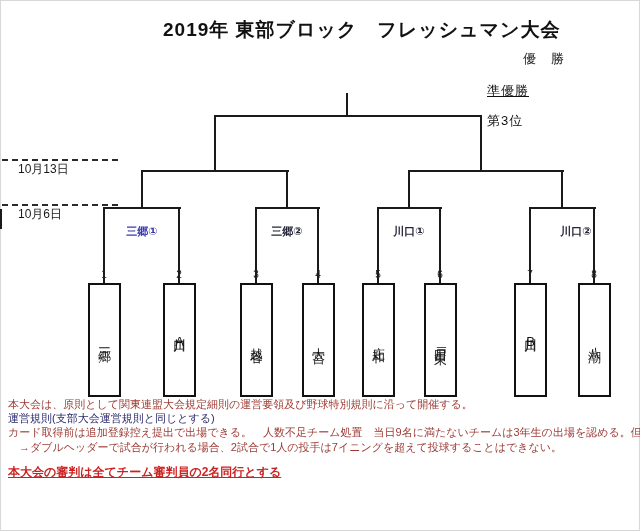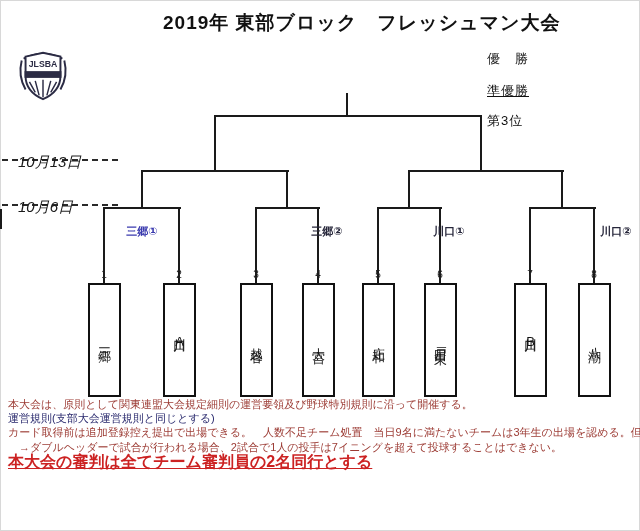--- a/index.html
+++ b/index.html
@@ -3,82 +3,71 @@
 <meta charset="utf-8">
 <style>
   html,body{margin:0;padding:0;background:#e8e8e8;}
   .page{
     position:relative;width:640px;height:531px;background:#ffffff;
     font-family:"Liberation Sans","DejaVu Sans",sans-serif;
     overflow:hidden;color:#1a1a1a;
     box-shadow:0 0 0 1px #d8d8d8 inset;
   }
   .title{
-    position:absolute;left:163px;top:10px;
+    position:absolute;left:163px;top:17px;
     font-size:19px;font-weight:bold;letter-spacing:1px;color:#111;
     white-space:nowrap;
   }
   
   .logo{position:absolute;left:12px;top:46px;width:62px;height:58px;}
   
   .hline{position:absolute;height:2px;background:#1a1a1a;}
   .vline{position:absolute;width:2px;background:#1a1a1a;}
   
   .placement{position:absolute;left:487px;font-size:13px;color:#111;white-space:nowrap;letter-spacing:1px;}
-  .pl-champ{top:50px;}
+  .pl-champ{top:50px;margin-left:36px;}
   .pl-runner{top:82px;text-decoration:underline;}
   .pl-third{top:112px;}
   
   .date-marker{position:absolute;left:2px;width:116px;height:14px;}
   .date-marker .dash{position:absolute;left:0;right:0;top:6px;border-top:2px dashed #2a2a2a;}
-  .date-marker .lbl{position:absolute;left:16px;top:0;font-size:15px;color:#1a1a1a;letter-spacing:0px;white-space:nowrap;font-style:italic;}
+  .date-marker .lbl{position:absolute;left:16px;top:8px;font-size:12px;color:#1a1a1a;letter-spacing:0px;white-space:nowrap;}
   .dm-1{top:153px;}
   .dm-2{top:198px;text-align:center;}
   
   .group-label{position:absolute;top:224px;width:64px;text-align:center;font-size:11px;font-weight:bold;white-space:nowrap;}
   .gl-blue{color:#3a3aae;}
-  .gl-dark{color:#26263a;padding-left:40px;}
+  .gl-dark{color:#26263a;}
   
   .slot-no{position:absolute;top:269px;width:20px;text-align:center;font-size:10px;color:#222;}
   
   .team-box{
     position:absolute;top:283px;width:33px;height:114px;
     border:2px solid #111;background:#fff;box-sizing:border-box;
     display:flex;align-items:center;justify-content:center;
   }
   .team-name{
     writing-mode:vertical-rl;text-orientation:upright;
     font-size:13px;letter-spacing:3px;color:#111;line-height:1;
   }
   
   .notes{position:absolute;left:8px;top:397px;width:628px;}
   .note{font-size:11px;line-height:14.2px;white-space:nowrap;margin:0;}
   .note.navy{color:#2a2a6e;}
   .note.maroon{color:#9c3b34;}
-  .note.red{color:#cc2222;font-weight:bold;text-decoration:underline;font-size:16px;line-height:15px;}
+  .note.red{color:#cc2222;font-weight:bold;text-decoration:underline;font-size:12px;line-height:15px;margin-top:11px;}
   .scan-edge{position:absolute;background:#1a1a1a;}
 </style>
 </head>
 <body>
 
 <div class="page">
 
   <div class="title">2019年 東部ブロック　フレッシュマン大会</div>
 
-  <div class="logo">
-    <svg viewBox="0 0 64 58" width="62" height="58">
-      <path d="M10 14 Q6 30 14 44" fill="none" stroke="#2b2b44" stroke-width="2"></path>
-      <path d="M54 14 Q58 30 50 44" fill="none" stroke="#2b2b44" stroke-width="2"></path>
-      <path d="M12 12 Q32 2 52 12" fill="none" stroke="#2b2b44" stroke-width="2"></path>
-      <path d="M14 10 L32 6 L50 10 L50 30 Q50 46 32 54 Q14 46 14 30 Z" fill="#ffffff" stroke="#2b2b44" stroke-width="2"></path>
-      <text x="32" y="21" text-anchor="middle" font-size="9" font-weight="bold" fill="#2b2b44" font-family="'Liberation Sans',sans-serif">JLSBA</text>
-      <rect x="13" y="25" width="38" height="7" fill="#2b2b44"></rect>
-      <path d="M32 34 L32 52 M24 35 L28 50 M40 35 L36 50 M18 36 L24 47 M46 36 L40 47" stroke="#2b2b44" stroke-width="1.5" fill="none"></path>
-    </svg>
-  </div>
 
   <div class="placement pl-champ">優　勝</div>
   <div class="placement pl-runner">準優勝</div>
   <div class="placement pl-third">第3位</div>
 
   <div class="date-marker dm-1">
     <div class="dash"></div>
     <span class="lbl">10月13日</span>
   </div>
   <div class="date-marker dm-2">

